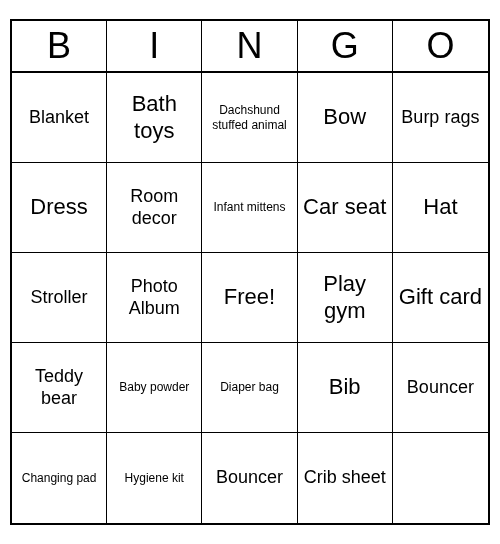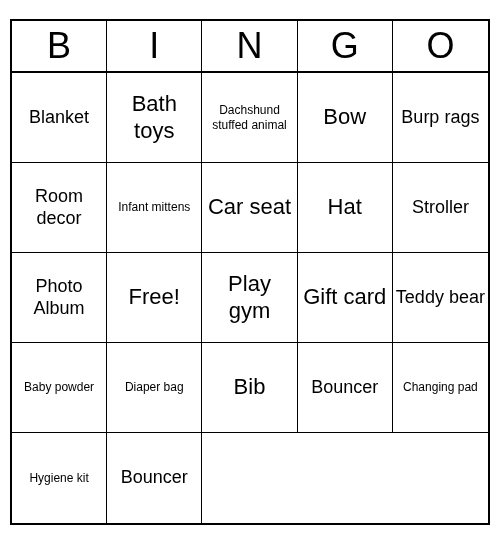--- a/index.html
+++ b/index.html
@@ -78,31 +78,33 @@
       <div class="header-cell">N</div>
       <div class="header-cell">G</div>
       <div class="header-cell">O</div>
     </div>
   <div class="grid">
   <div class="cell medium">Blanket</div>
       <div class="cell large">Bath toys</div>
       <div class="cell small">Dachshund stuffed animal</div>
       <div class="cell large">Bow</div>
       <div class="cell medium">Burp rags</div>
+      <div class="cell large">Dress</div>
       <div class="cell medium">Room decor</div>
       <div class="cell small">Infant mittens</div>
       <div class="cell large">Car seat</div>
       <div class="cell large">Hat</div>
       <div class="cell medium">Stroller</div>
       <div class="cell medium">Photo Album</div>
       <div class="cell free">Free!</div>
       <div class="cell large">Play gym</div>
       <div class="cell large">Gift card</div>
       <div class="cell medium">Teddy bear</div>
       <div class="cell small">Baby powder</div>
       <div class="cell small">Diaper bag</div>
       <div class="cell large">Bib</div>
       <div class="cell medium">Bouncer</div>
       <div class="cell small">Changing pad</div>
       <div class="cell small">Hygiene kit</div>
       <div class="cell medium">Bouncer</div>
+      <div class="cell medium">Crib sheet</div>
     </div>
 </div>
 
 </body></html>

